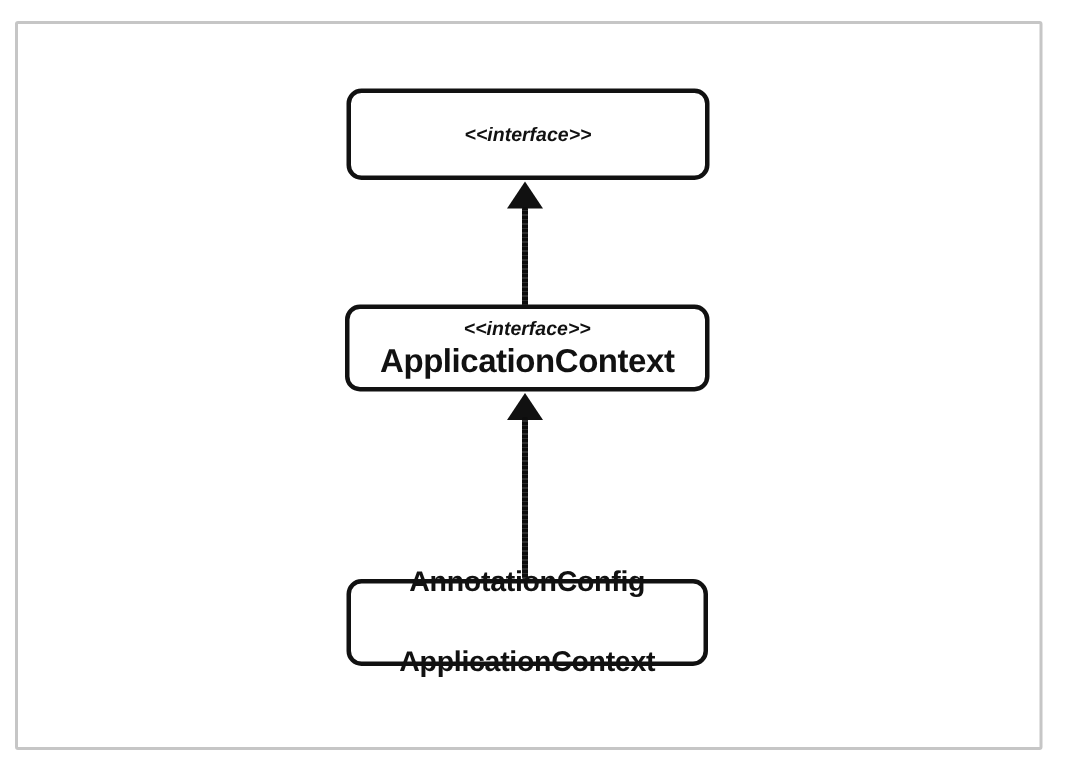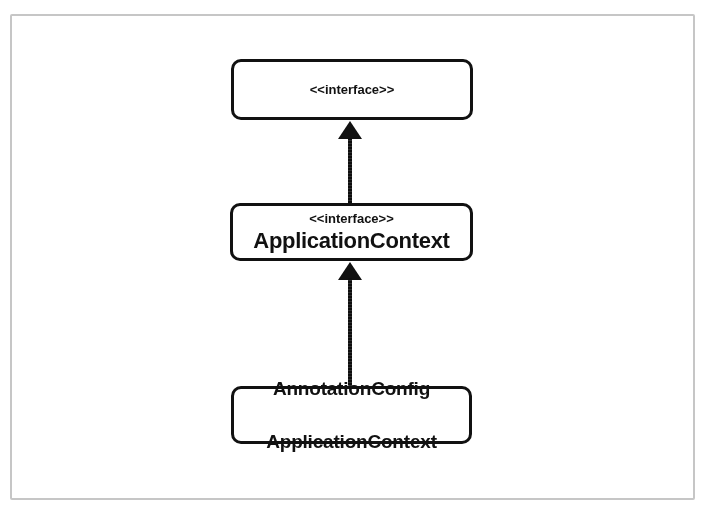--- a/index.html
+++ b/index.html
@@ -40,20 +40,21 @@
     color: #111111;
   }
   .node-top    { left: 231px; top: 59px;  width: 242px; height: 61px; }
   .node-middle { left: 230px; top: 203px; width: 243px; height: 58px; }
   .node-bottom { left: 231px; top: 386px; width: 241px; height: 58px; gap: 30px; }
   .stereotype {
     font-size: 13px;
     font-weight: bold;
     line-height: 16px;
     white-space: nowrap;
+    font-style: italic;
   }
   .node-name {
     font-size: 22px;
     font-weight: bold;
     line-height: 27px;
     letter-spacing: -0.3px;
     white-space: nowrap;
   }
   .node-name-small {
     font-size: 19px;

